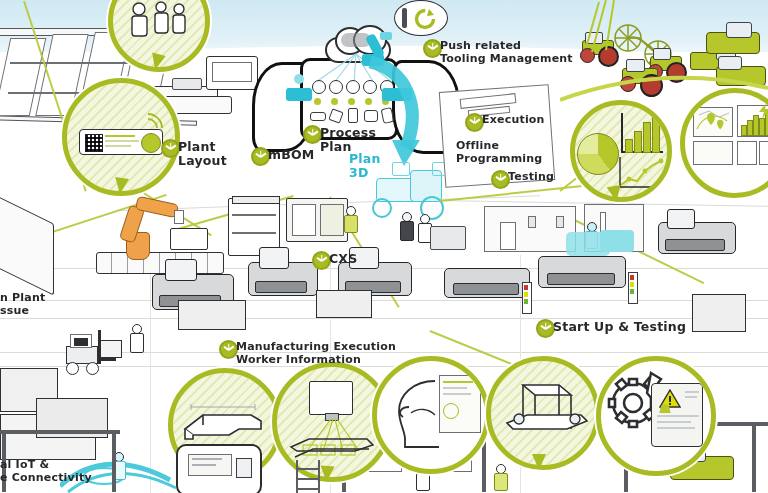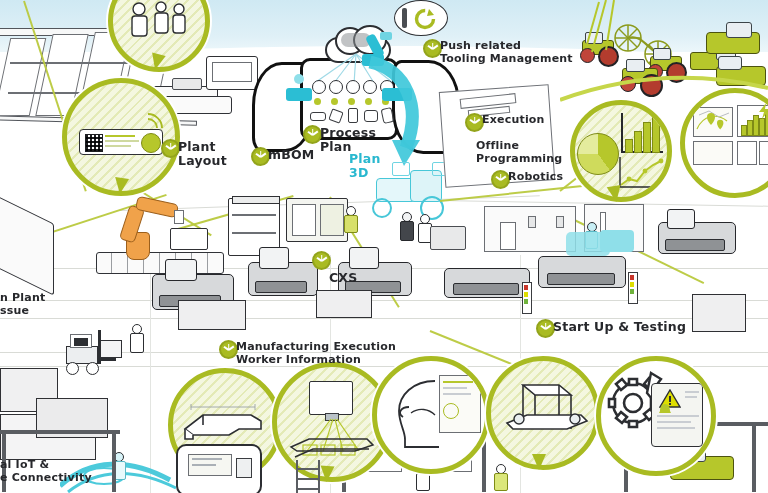--- a/index.html
+++ b/index.html
@@ -650,30 +650,30 @@
 3D</div>
       <div class="pin" style="left: 423px; top: 39px; width: 15px; height: 15px;">
         <i></i>
       </div>
       <div class="lbl" style="left: 440px; top: 40px;">Push related
 Tooling Management</div>
       <div class="pin" style="left: 465px; top: 113px; width: 15px; height: 15px;">
         <i></i>
       </div>
       <div class="lbl" style="left: 482px; top: 114px;">Execution</div>
-      <div class="lbl" style="left: 476px; top: 140px;">Offline
+      <div class="lbl" style="left: 456px; top: 140px;">Offline
 Programming</div>
       <div class="pin" style="left: 491px; top: 170px; width: 15px; height: 15px;">
         <i></i>
       </div>
-      <div class="lbl" style="left: 508px; top: 171px;">Robotics</div>
+      <div class="lbl" style="left: 508px; top: 171px;">Testing</div>
       <div class="pin" style="left: 312px; top: 251px; width: 15px; height: 15px;">
         <i></i>
       </div>
-      <div class="lbl big" style="left: 329px; top: 252px; margin-top: 19px;">CXS</div>
+      <div class="lbl big" style="left: 329px; top: 252px;">CXS</div>
       <div class="pin" style="left: 219px; top: 340px; width: 15px; height: 15px;">
         <i></i>
       </div>
       <div class="lbl" style="left: 236px; top: 341px;">Manufacturing Execution
 Worker Information</div>
       <div class="pin" style="left: 536px; top: 319px; width: 15px; height: 15px;">
         <i></i>
       </div>
       <div class="lbl big" style="left: 553px; top: 320px;">Start Up &amp; Testing</div>
       <div class="lbl" style="left: 0px; top: 292px;">n Plant

